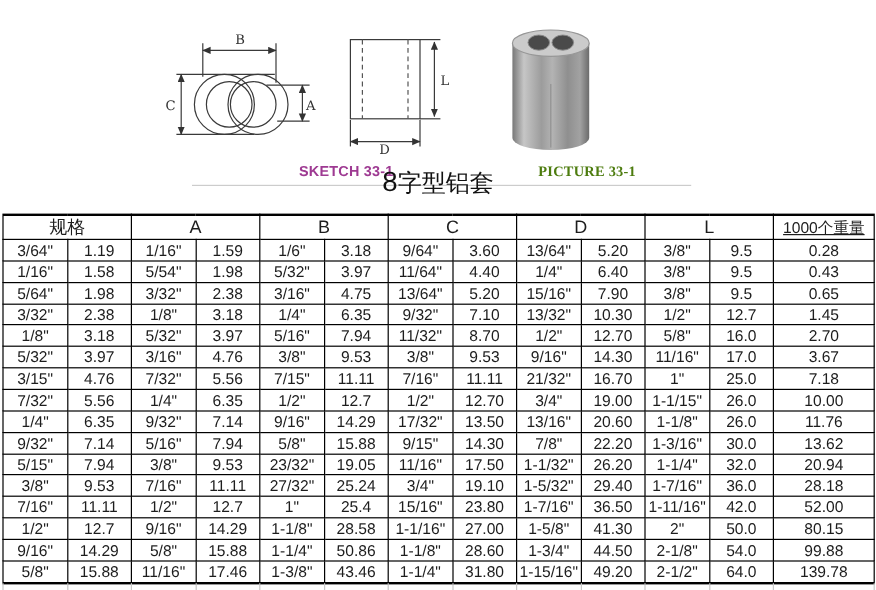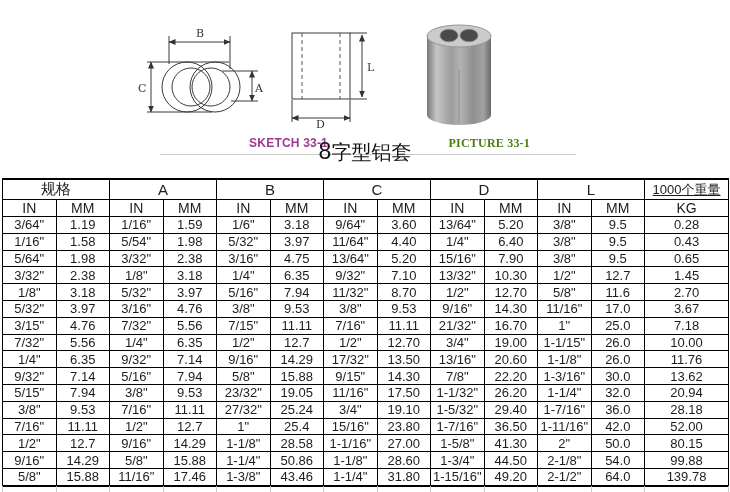--- a/index.html
+++ b/index.html
@@ -136,35 +136,20 @@
   <thead>
     <tr id="group-row">
         <th colspan="2" class="grp">规格</th>
         <th colspan="2" class="grp">A</th>
         <th colspan="2" class="grp">B</th>
         <th colspan="2" class="grp">C</th>
         <th colspan="2" class="grp">D</th>
         <th colspan="2" class="grp">L</th>
         <th colspan="1" class="grp u">1000个重量</th>
       </tr>
-    <tr id="sub-row">
-        <th class="sub">IN</th>
-        <th class="sub">MM</th>
-        <th class="sub">IN</th>
-        <th class="sub">MM</th>
-        <th class="sub">IN</th>
-        <th class="sub">MM</th>
-        <th class="sub">IN</th>
-        <th class="sub">MM</th>
-        <th class="sub">IN</th>
-        <th class="sub">MM</th>
-        <th class="sub">IN</th>
-        <th class="sub">MM</th>
-        <th class="sub">KG</th>
-      </tr>
   </thead>
   <tbody id="table-body">
       <tr>
         <td>3/64"</td>
         <td>1.19</td>
         <td>1/16"</td>
         <td>1.59</td>
         <td>1/6"</td>
         <td>3.18</td>
         <td>9/64"</td>
@@ -225,21 +210,21 @@
         <td>3.18</td>
         <td>5/32"</td>
         <td>3.97</td>
         <td>5/16"</td>
         <td>7.94</td>
         <td>11/32"</td>
         <td>8.70</td>
         <td>1/2"</td>
         <td>12.70</td>
         <td>5/8"</td>
-        <td>11.6</td>
+        <td>16.0</td>
         <td>2.70</td>
       </tr>
       <tr>
         <td>5/32"</td>
         <td>3.97</td>
         <td>3/16"</td>
         <td>4.76</td>
         <td>3/8"</td>
         <td>9.53</td>
         <td>3/8"</td>

